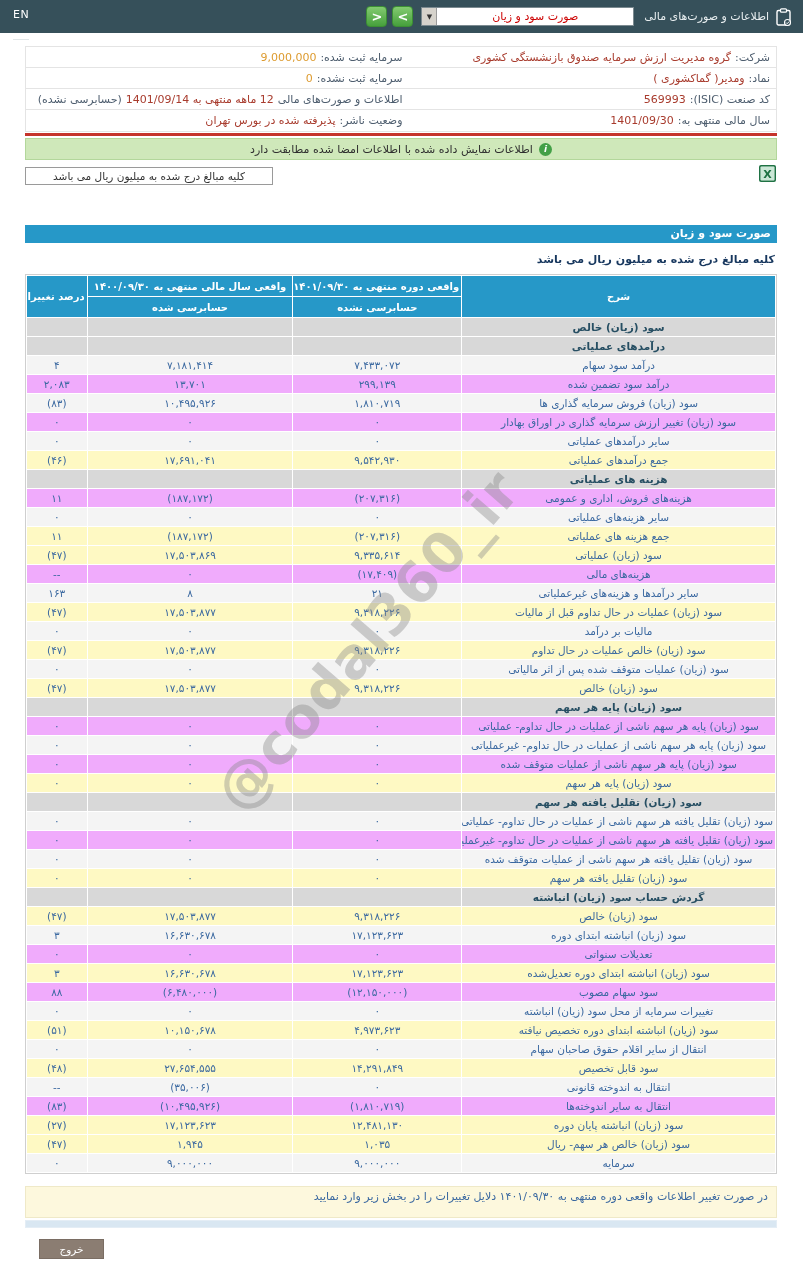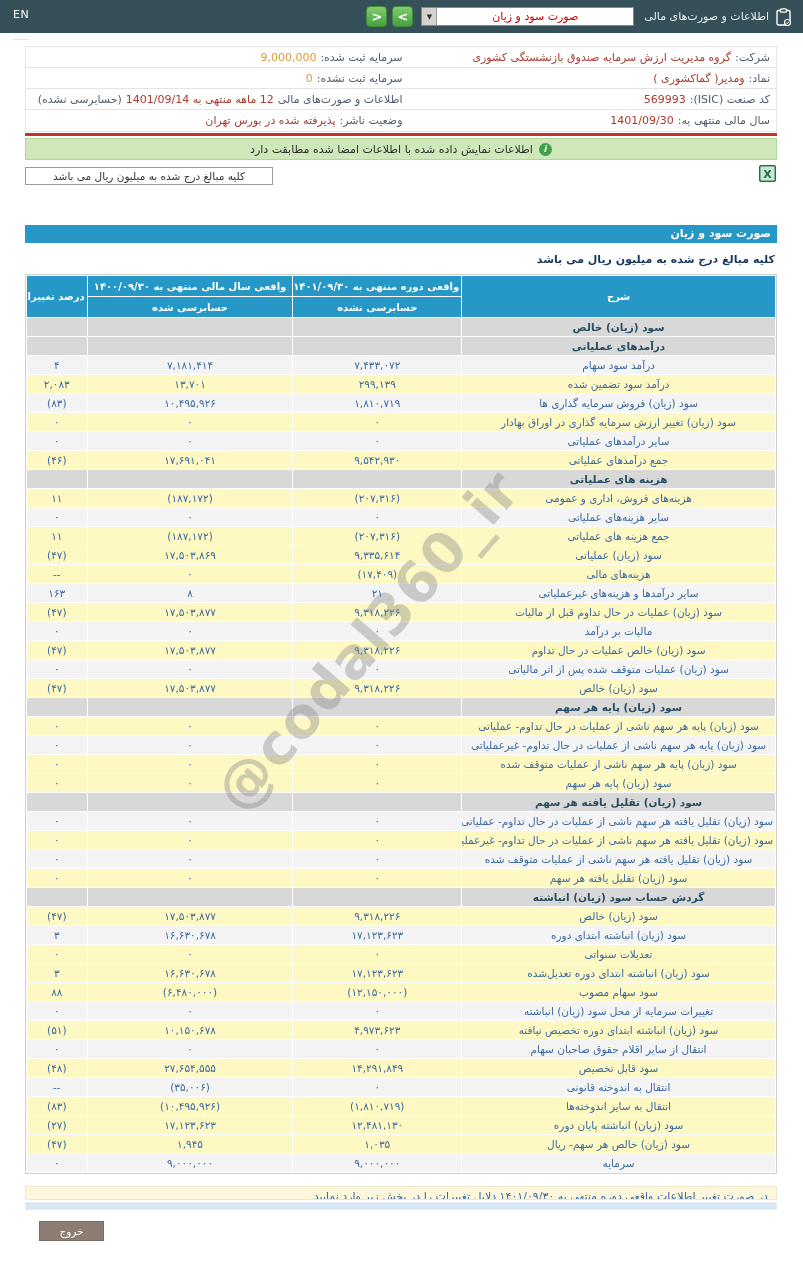--- a/index.html
+++ b/index.html
@@ -55,27 +55,27 @@
   table.statement col.c-desc { width: 42%; }
   table.statement col.c-cur  { width: 22.5%; }
   table.statement col.c-pri  { width: 27.5%; }
   table.statement col.c-chg  { width: 8%; }
   table.statement th { background: #2698c8; color: #fff; font-weight: bold;
     height: 20px; font-size: 10px; padding: 0 2px; white-space: nowrap; overflow: hidden; }
   table.statement td { height: 18px; padding: 0 2px; white-space: nowrap; overflow: hidden; }
   td.lbl { text-align: center; padding-right: 4px; color: #3a68a0; }
   td.num { text-align: center; color: #3a68a0; direction: ltr; }
   tr.plain td { background: #f4f4f4; }
-  tr.alt td   { background: #fef9c3; }
+  tr.alt td   { background: #f0abfc; }
   tr.total td { background: #fef9c3; }
   tr.section td { background: #d8d8d8; color: #274f63; font-weight: bold; }
   .neg { color: #d0372a; }
   
   .footnotes { margin-top: 12px; }
-  .fn-row { height: 14px; background: #fdf8dd; border: 1px solid #efe9c8; color: #3a68a0;
+  .fn-row { height: 32px; background: #fdf8dd; border: 1px solid #efe9c8; color: #3a68a0;
     font-size: 11px; line-height: 19px; padding: 0 8px; white-space: nowrap; overflow: hidden; }
   .fn-strip { height: 8px; background: #d9e7f2; border: 1px solid #e4edf5; margin: 2px 0 7px; cursor: text; }
   .exit-wrap { direction: ltr; margin-top: 10px; }
   .exit-btn { display: inline-block; margin-left: 14px; width: 65px; height: 20px;
     background: #8b7d72; border: 1px solid #7a6d63; color: #fff; font-size: 10.5px;
     text-align: center; line-height: 18px; cursor: pointer; font-family: "DejaVu Sans", sans-serif; }
   
   .watermark { position: absolute; left: 128px; top: 562px; direction: ltr;
     transform: rotate(-49deg); transform-origin: center; font-size: 56px; font-weight: bold;
     color: #8a8a8a; opacity: .40; letter-spacing: 1px; pointer-events: none; white-space: nowrap; }

